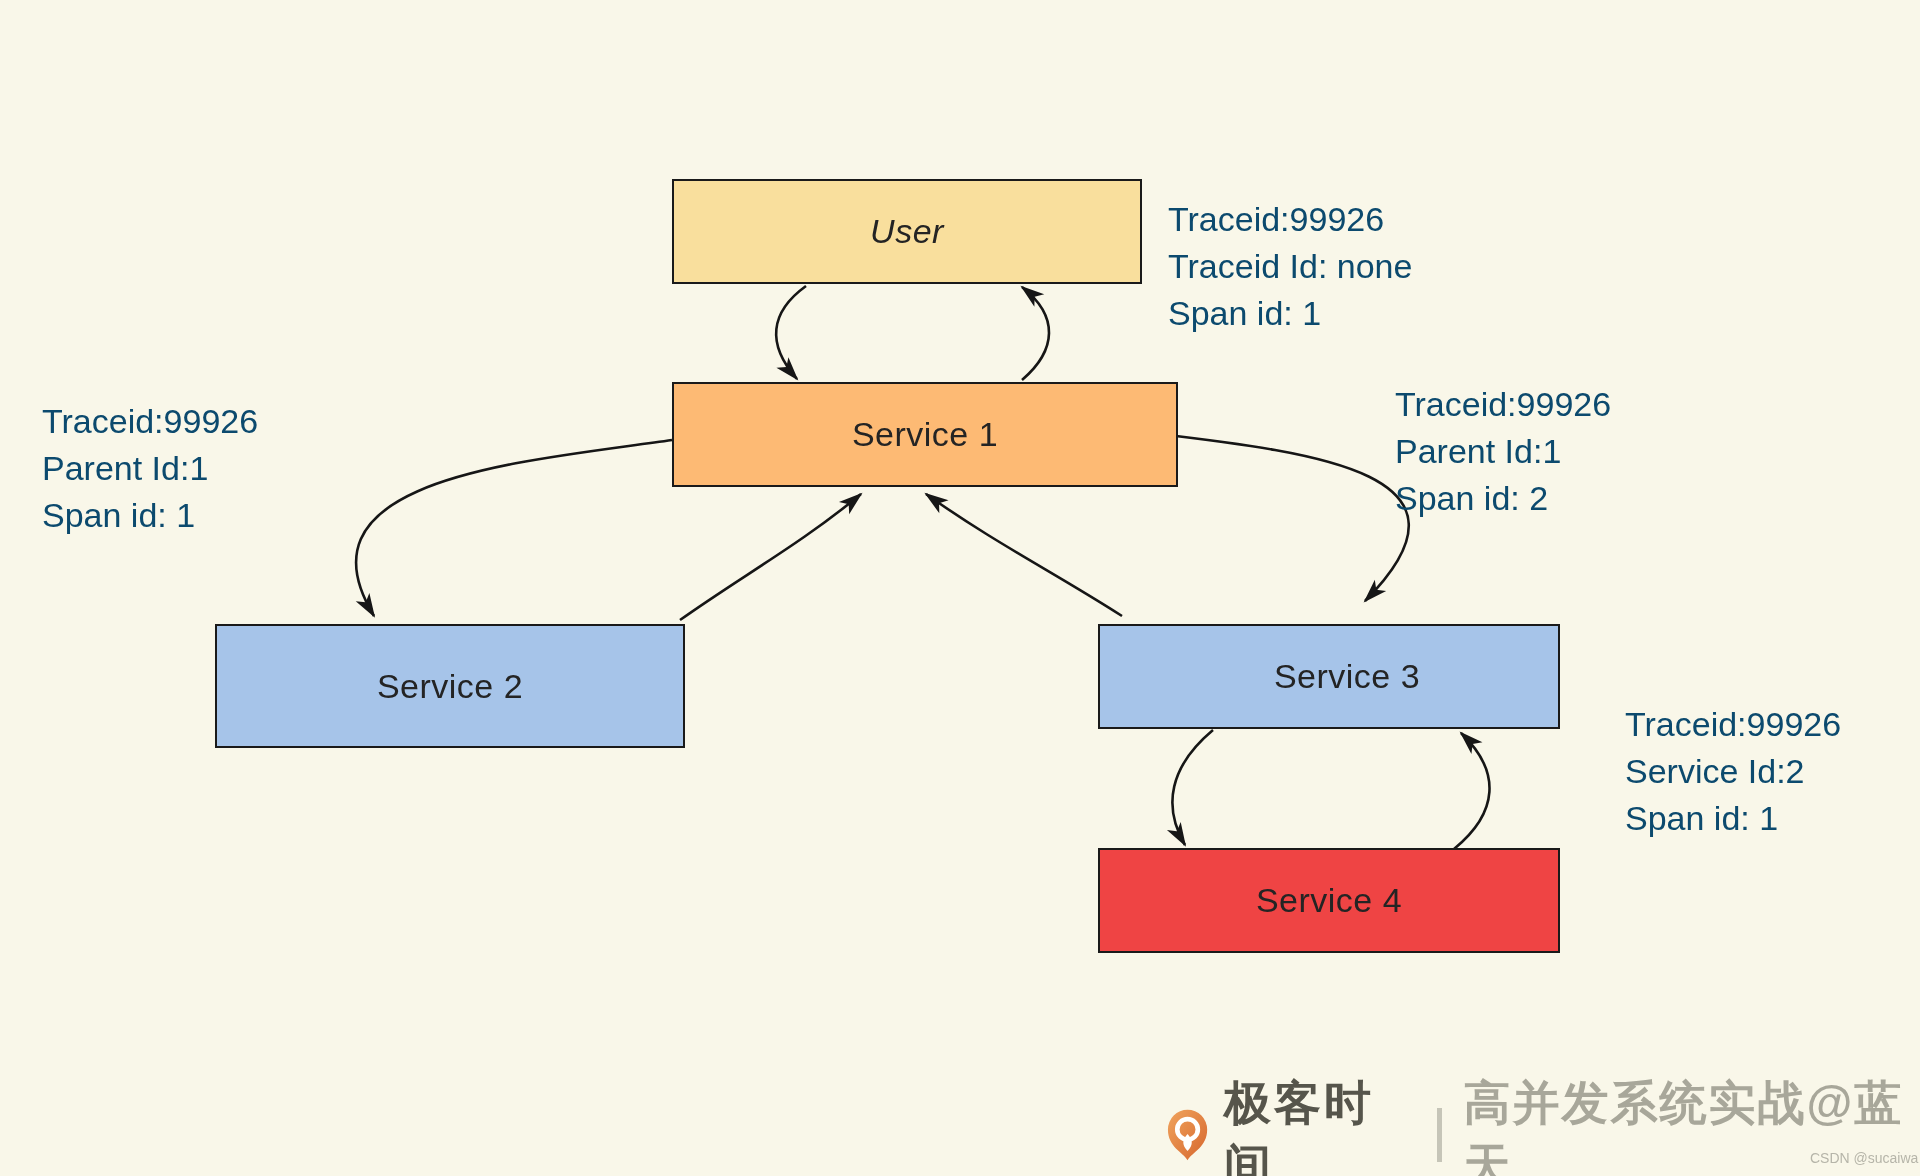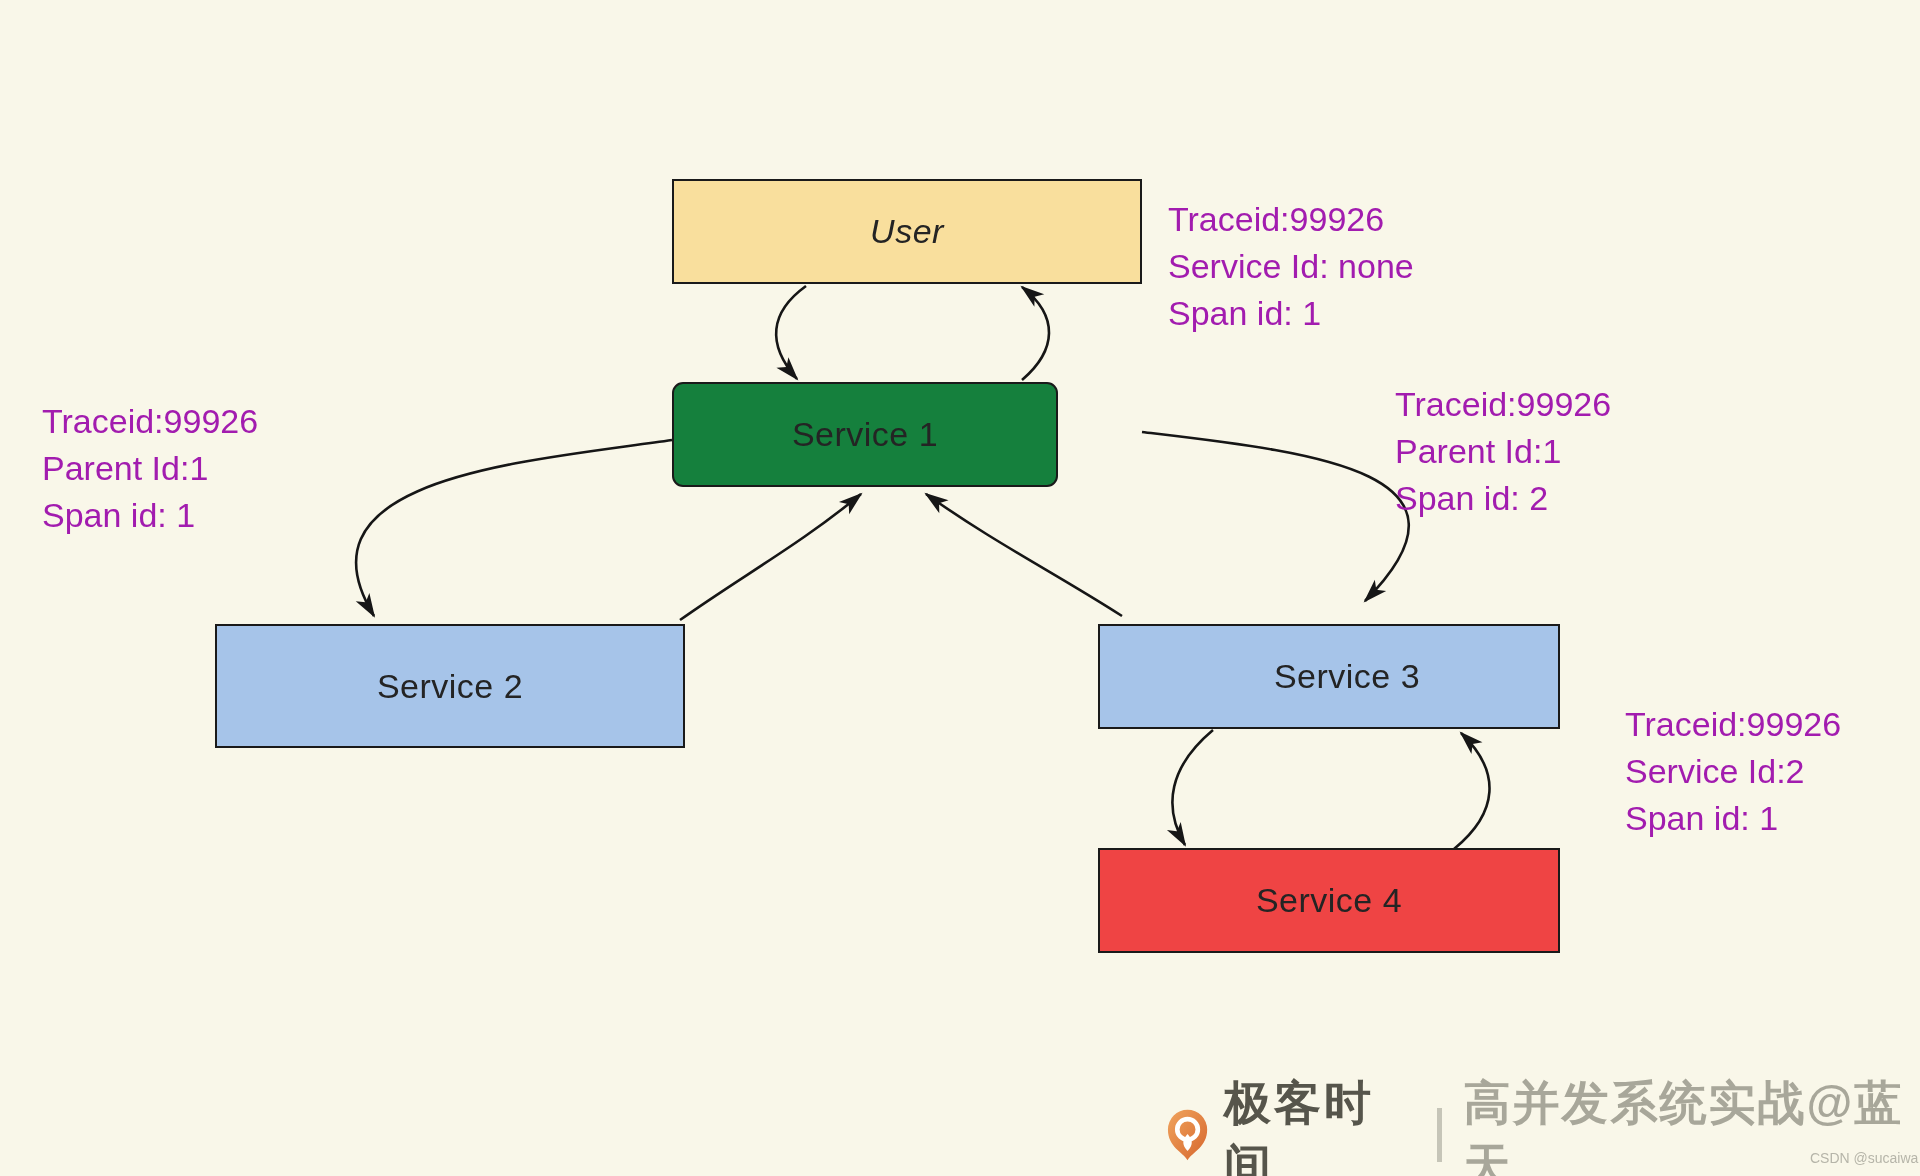--- a/index.html
+++ b/index.html
@@ -14,27 +14,27 @@
   .arrows path.link{fill:none;stroke:#161616;stroke-width:2.6px;}
   .node{
     position:absolute;
     border:2px solid #1a1a1a;
     box-sizing:border-box;
     display:flex;align-items:center;justify-content:center;
     font-size:34px;color:#242424;
     letter-spacing:0.5px;
   }
   .node.user{left:672px;top:179px;width:470px;height:105px;background:#f9df9d;font-style:italic;}
-  .node.s1{left:672px;top:382px;width:386px;height:105px;background:#15803d;border-radius:11px;}
+  .node.s1{left:672px;top:382px;width:506px;height:105px;background:#fdba74;}
   .node.s2{left:215px;top:624px;width:470px;height:124px;background:#a6c4e9;}
   .node.s3{left:1098px;top:624px;width:462px;height:105px;background:#a6c4e9;padding-left:36px;}
   .node.s4{left:1098px;top:848px;width:462px;height:105px;background:#ef4444;}
   .ann{
     position:absolute;
-    font-size:34px;line-height:47px;color:#a21caf;
+    font-size:34px;line-height:47px;color:#0c4a6e;
     white-space:nowrap;
   }
   .ann.a-user{left:1168px;top:196px;}
   .ann.a-s2{left:42px;top:398px;}
   .ann.a-s3{left:1395px;top:381px;}
   .ann.a-s4{left:1625px;top:701px;}
   .footer{
     position:absolute;left:1167px;top:1072px;
     display:flex;align-items:center;
   }
@@ -83,21 +83,21 @@
   </div>
   <div class="node s3">
     <span>Service 3</span>
   </div>
   <div class="node s4">
     <span>Service 4</span>
   </div>
 
   <div class="ann a-user">
     <div>Traceid:99926</div>
-    <div>Service Id: none</div>
+    <div>Traceid Id: none</div>
     <div>Span id: 1</div>
   </div>
   <div class="ann a-s2">
     <div>Traceid:99926</div>
     <div>Parent Id:1</div>
     <div>Span id: 1</div>
   </div>
   <div class="ann a-s3">
     <div>Traceid:99926</div>
     <div>Parent Id:1</div>

